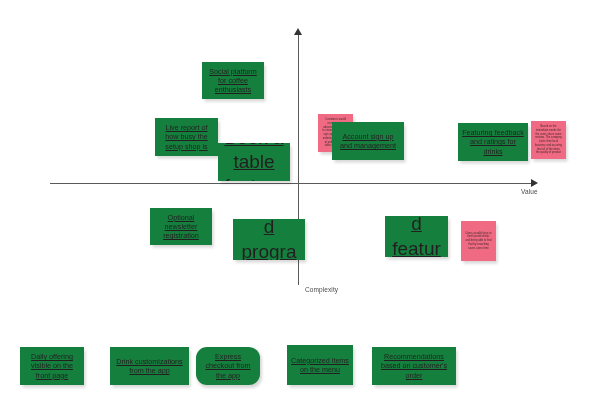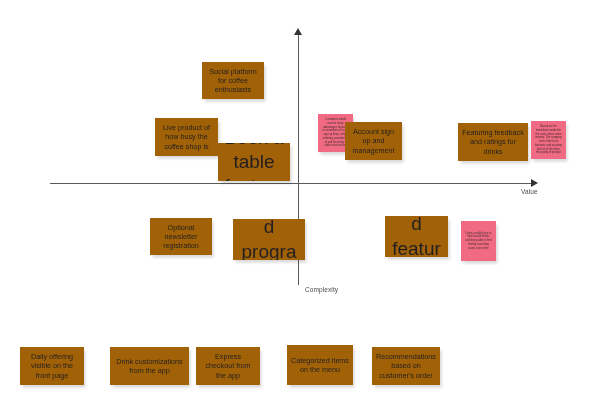--- a/index.html
+++ b/index.html
@@ -76,21 +76,21 @@
     align-items: center;
     justify-content: center;
     text-align: center;
     color: #231f20;
     box-shadow: 1.5px 2.5px 3px rgba(0,0,0,0.16);
     padding: 3px 4px;
     line-height: 1.28;
     word-wrap: break-word;
     overflow: hidden;
   }
-  .note.yellow { background: #a16207; }
+  .note.yellow { background: #15803d; text-decoration: underline; }
   .note.pink   { background: #ef6a82; }
 
   .note-text { display: block; width: 100%; }
 
   
   .sz-small   { font-size: 7.2px; }
   .sz-big     { font-size: 19px; }
   .sz-micro   { font-size: 2.6px; line-height: 1.45; color: #3b2b2b; letter-spacing: 0.05px; }
 </style>
 </head>
@@ -105,59 +105,59 @@
 
   <div class="axis-label axis-label-value">Value</div>
 
   <div class="axis-label axis-label-complexity">Complexity</div>
 
   <div id="notes-layer">
       <div class="note yellow sz-small" style="left: 202px; top: 62px; width: 62px; height: 37px;">
         <span class="note-text">Social platform for coffee enthusiasts</span>
       </div>
       <div class="note yellow sz-small" style="left: 155px; top: 118px; width: 63px; height: 38px;">
-        <span class="note-text">Live product of how busy the coffee shop is</span>
+        <span class="note-text">Live report of how busy the setup shop is</span>
       </div>
       <div class="note yellow sz-big" style="left: 218px; top: 143px; width: 72px; height: 38px;">
         <span class="note-text">Book a table feature</span>
       </div>
       <div class="note pink sz-micro" style="left: 318px; top: 114px; width: 35px; height: 38px;">
         <span class="note-text">Customers would receive setup advantages features to streamline all users sign up keep, online ordering, preordering of and reserving a table at an instant</span>
       </div>
-      <div class="note yellow sz-small" style="left: 345px; top: 122px; width: 57px; height: 38px;">
+      <div class="note yellow sz-small" style="left: 332px; top: 122px; width: 72px; height: 38px;">
         <span class="note-text">Account sign up and management</span>
       </div>
       <div class="note yellow sz-small" style="left: 458px; top: 123px; width: 70px; height: 38px; justify-content: center;">
         <span class="note-text">Featuring feedback and ratings for drinks</span>
       </div>
       <div class="note pink sz-micro" style="left: 531px; top: 121px; width: 35px; height: 38px;">
         <span class="note-text">Based on the immediate needs the the users share some reviews. The company trusts their local business and assuring that all of the items the quality of product</span>
       </div>
-      <div class="note yellow sz-small" style="left: 150px; top: 218px; width: 62px; height: 37px;">
+      <div class="note yellow sz-small" style="left: 150px; top: 208px; width: 62px; height: 37px;">
         <span class="note-text">Optional newsletter registration</span>
       </div>
       <div class="note yellow sz-big" style="left: 233px; top: 219px; width: 72px; height: 41px;">
         <span class="note-text">Reward program</span>
       </div>
       <div class="note yellow sz-big" style="left: 385px; top: 216px; width: 63px; height: 41px;">
         <span class="note-text">Reward feature</span>
       </div>
       <div class="note pink sz-micro" style="left: 461px; top: 221px; width: 35px; height: 40px;">
         <span class="note-text">Users usually have to find favorite drinks and being able to find that by searching saves users time</span>
       </div>
       <div class="note yellow sz-small" style="left: 20px; top: 347px; width: 64px; height: 38px;">
         <span class="note-text">Daily offering visible on the front page</span>
       </div>
       <div class="note yellow sz-small" style="left: 110px; top: 347px; width: 79px; height: 38px;">
         <span class="note-text">Drink customizations from the app</span>
       </div>
-      <div class="note yellow sz-small" style="left: 196px; top: 347px; width: 64px; height: 38px;">
+      <div class="note yellow sz-small" style="left: 196px; top: 347px; width: 64px; height: 38px; border-radius: 11px;">
         <span class="note-text">Express checkout from the app</span>
       </div>
       <div class="note yellow sz-small" style="left: 287px; top: 345px; width: 66px; height: 40px;">
         <span class="note-text">Categorized items on the menu</span>
       </div>
-      <div class="note yellow sz-small" style="left: 372px; top: 347px; width: 68px; height: 38px;">
+      <div class="note yellow sz-small" style="left: 372px; top: 347px; width: 84px; height: 38px;">
         <span class="note-text">Recommendations based on customer's order</span>
       </div>
     </div>
 
 </div>
 
 </body></html>

